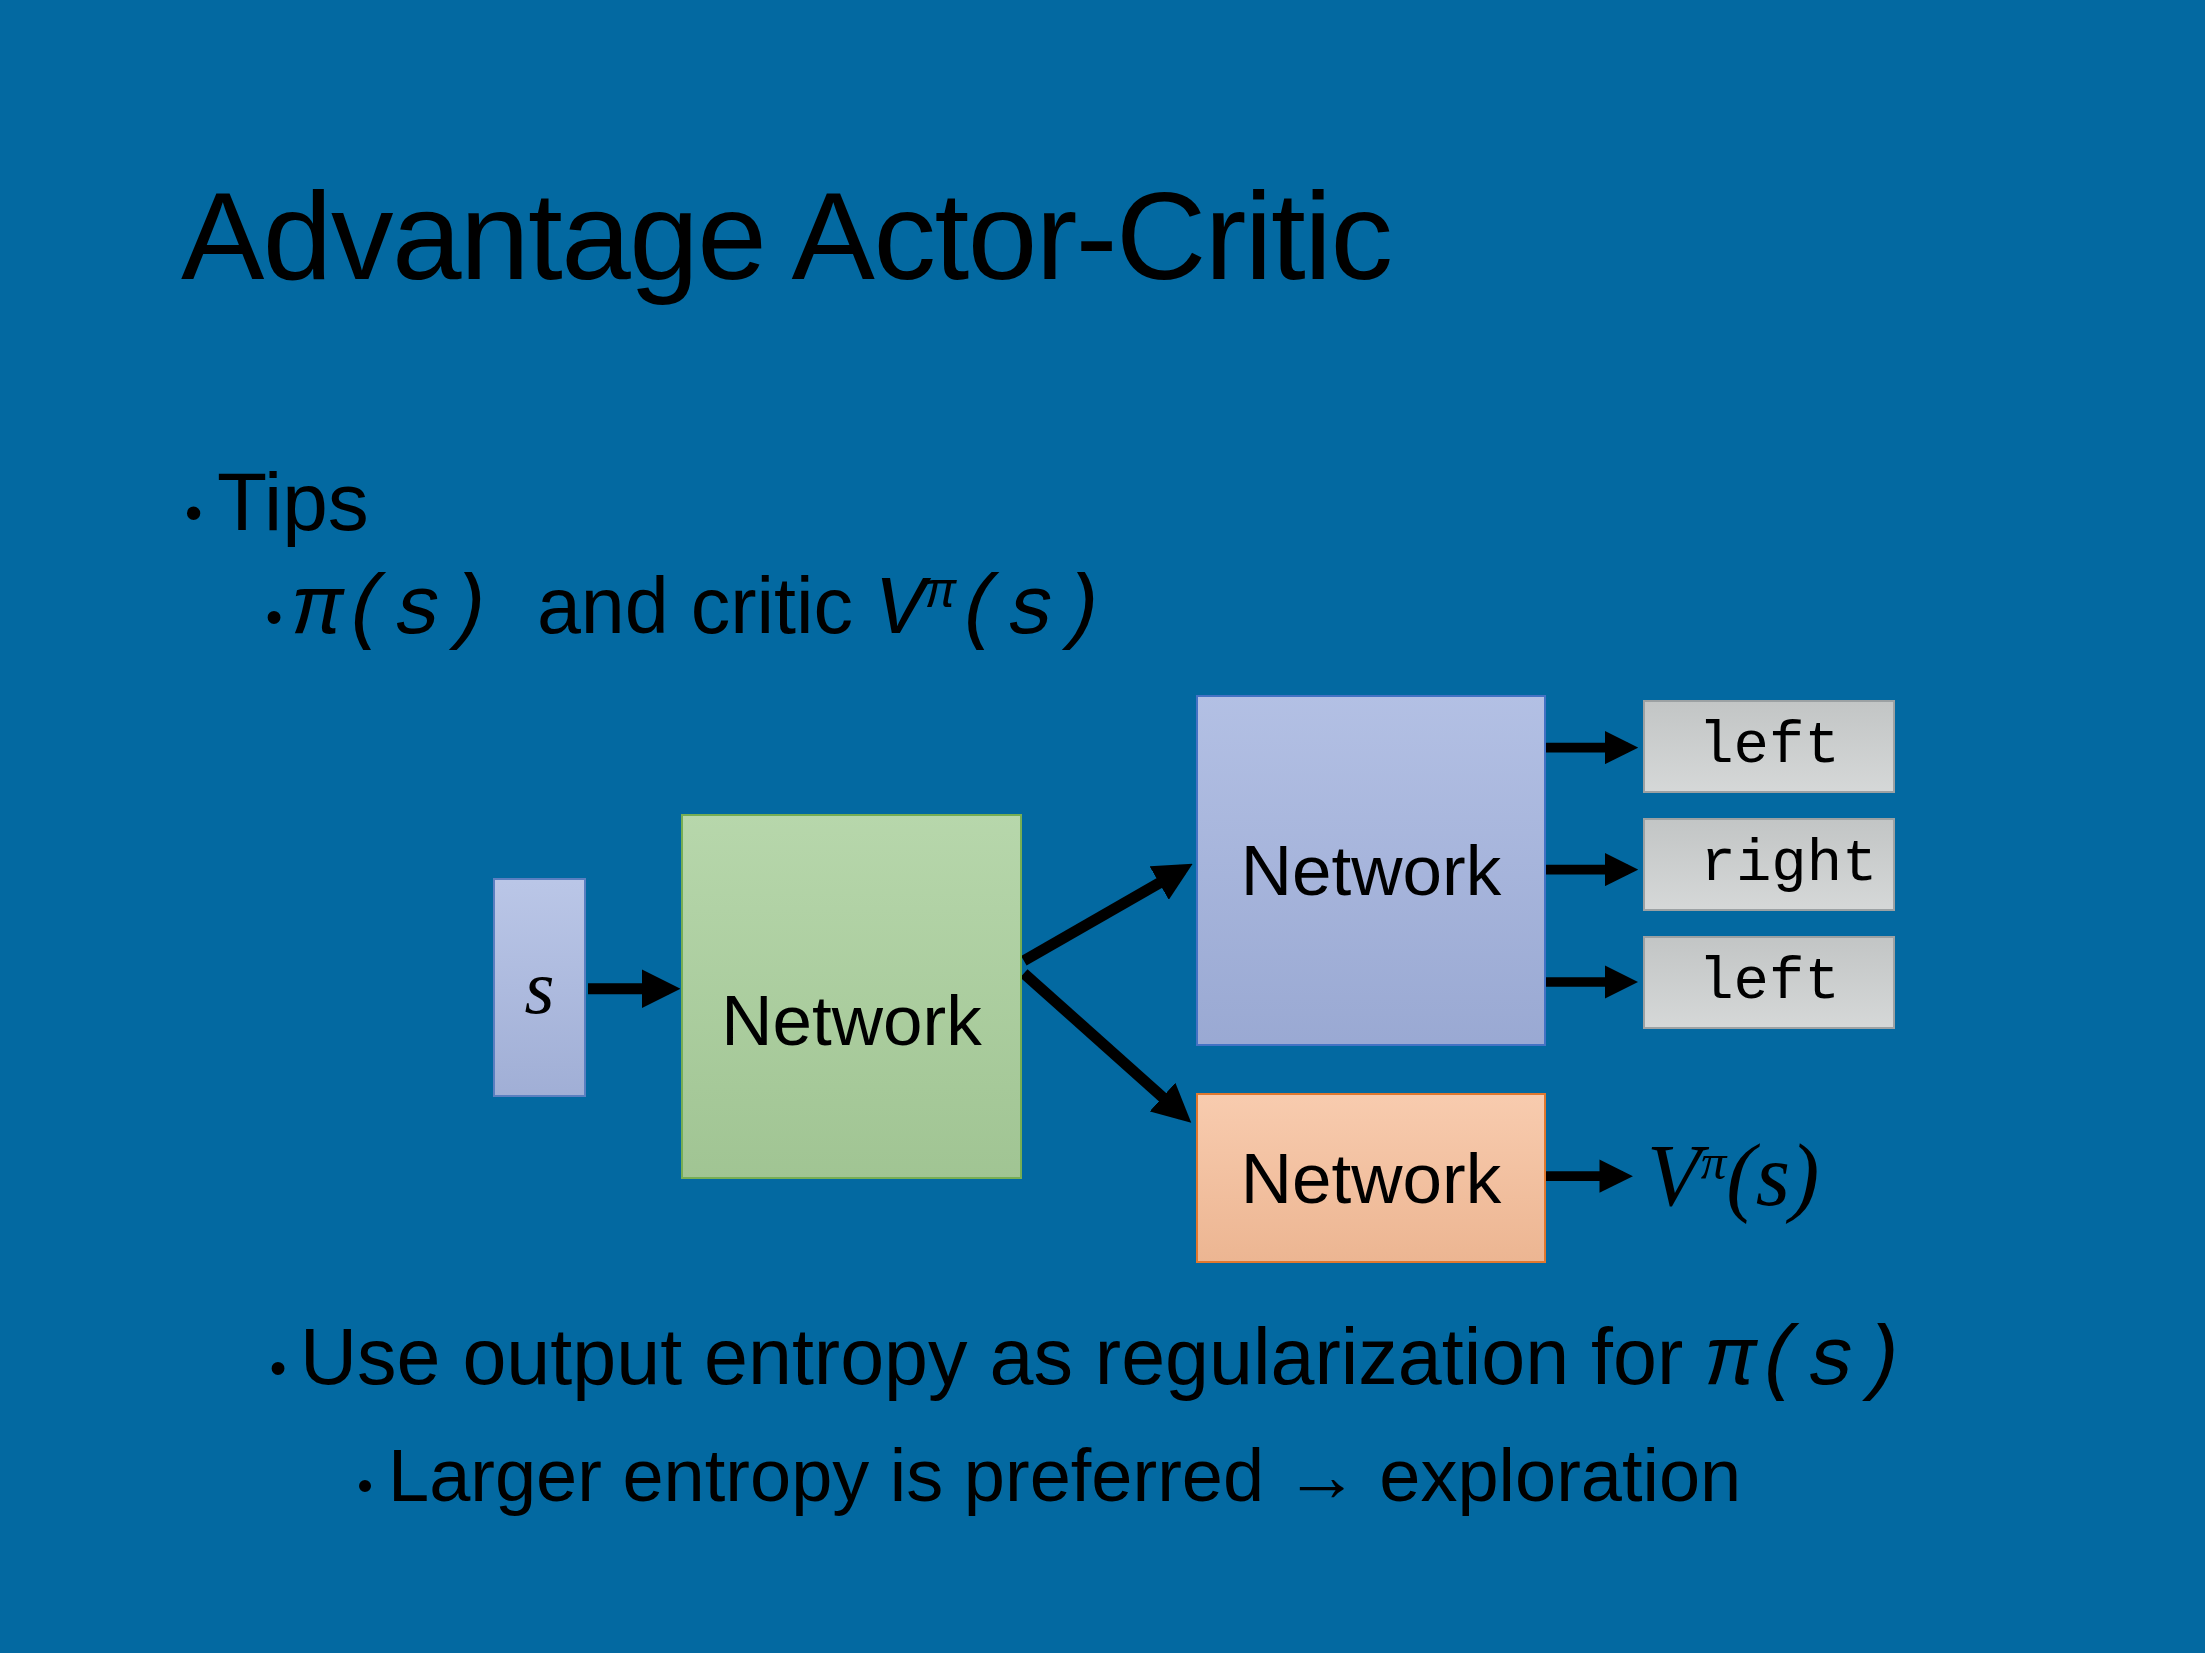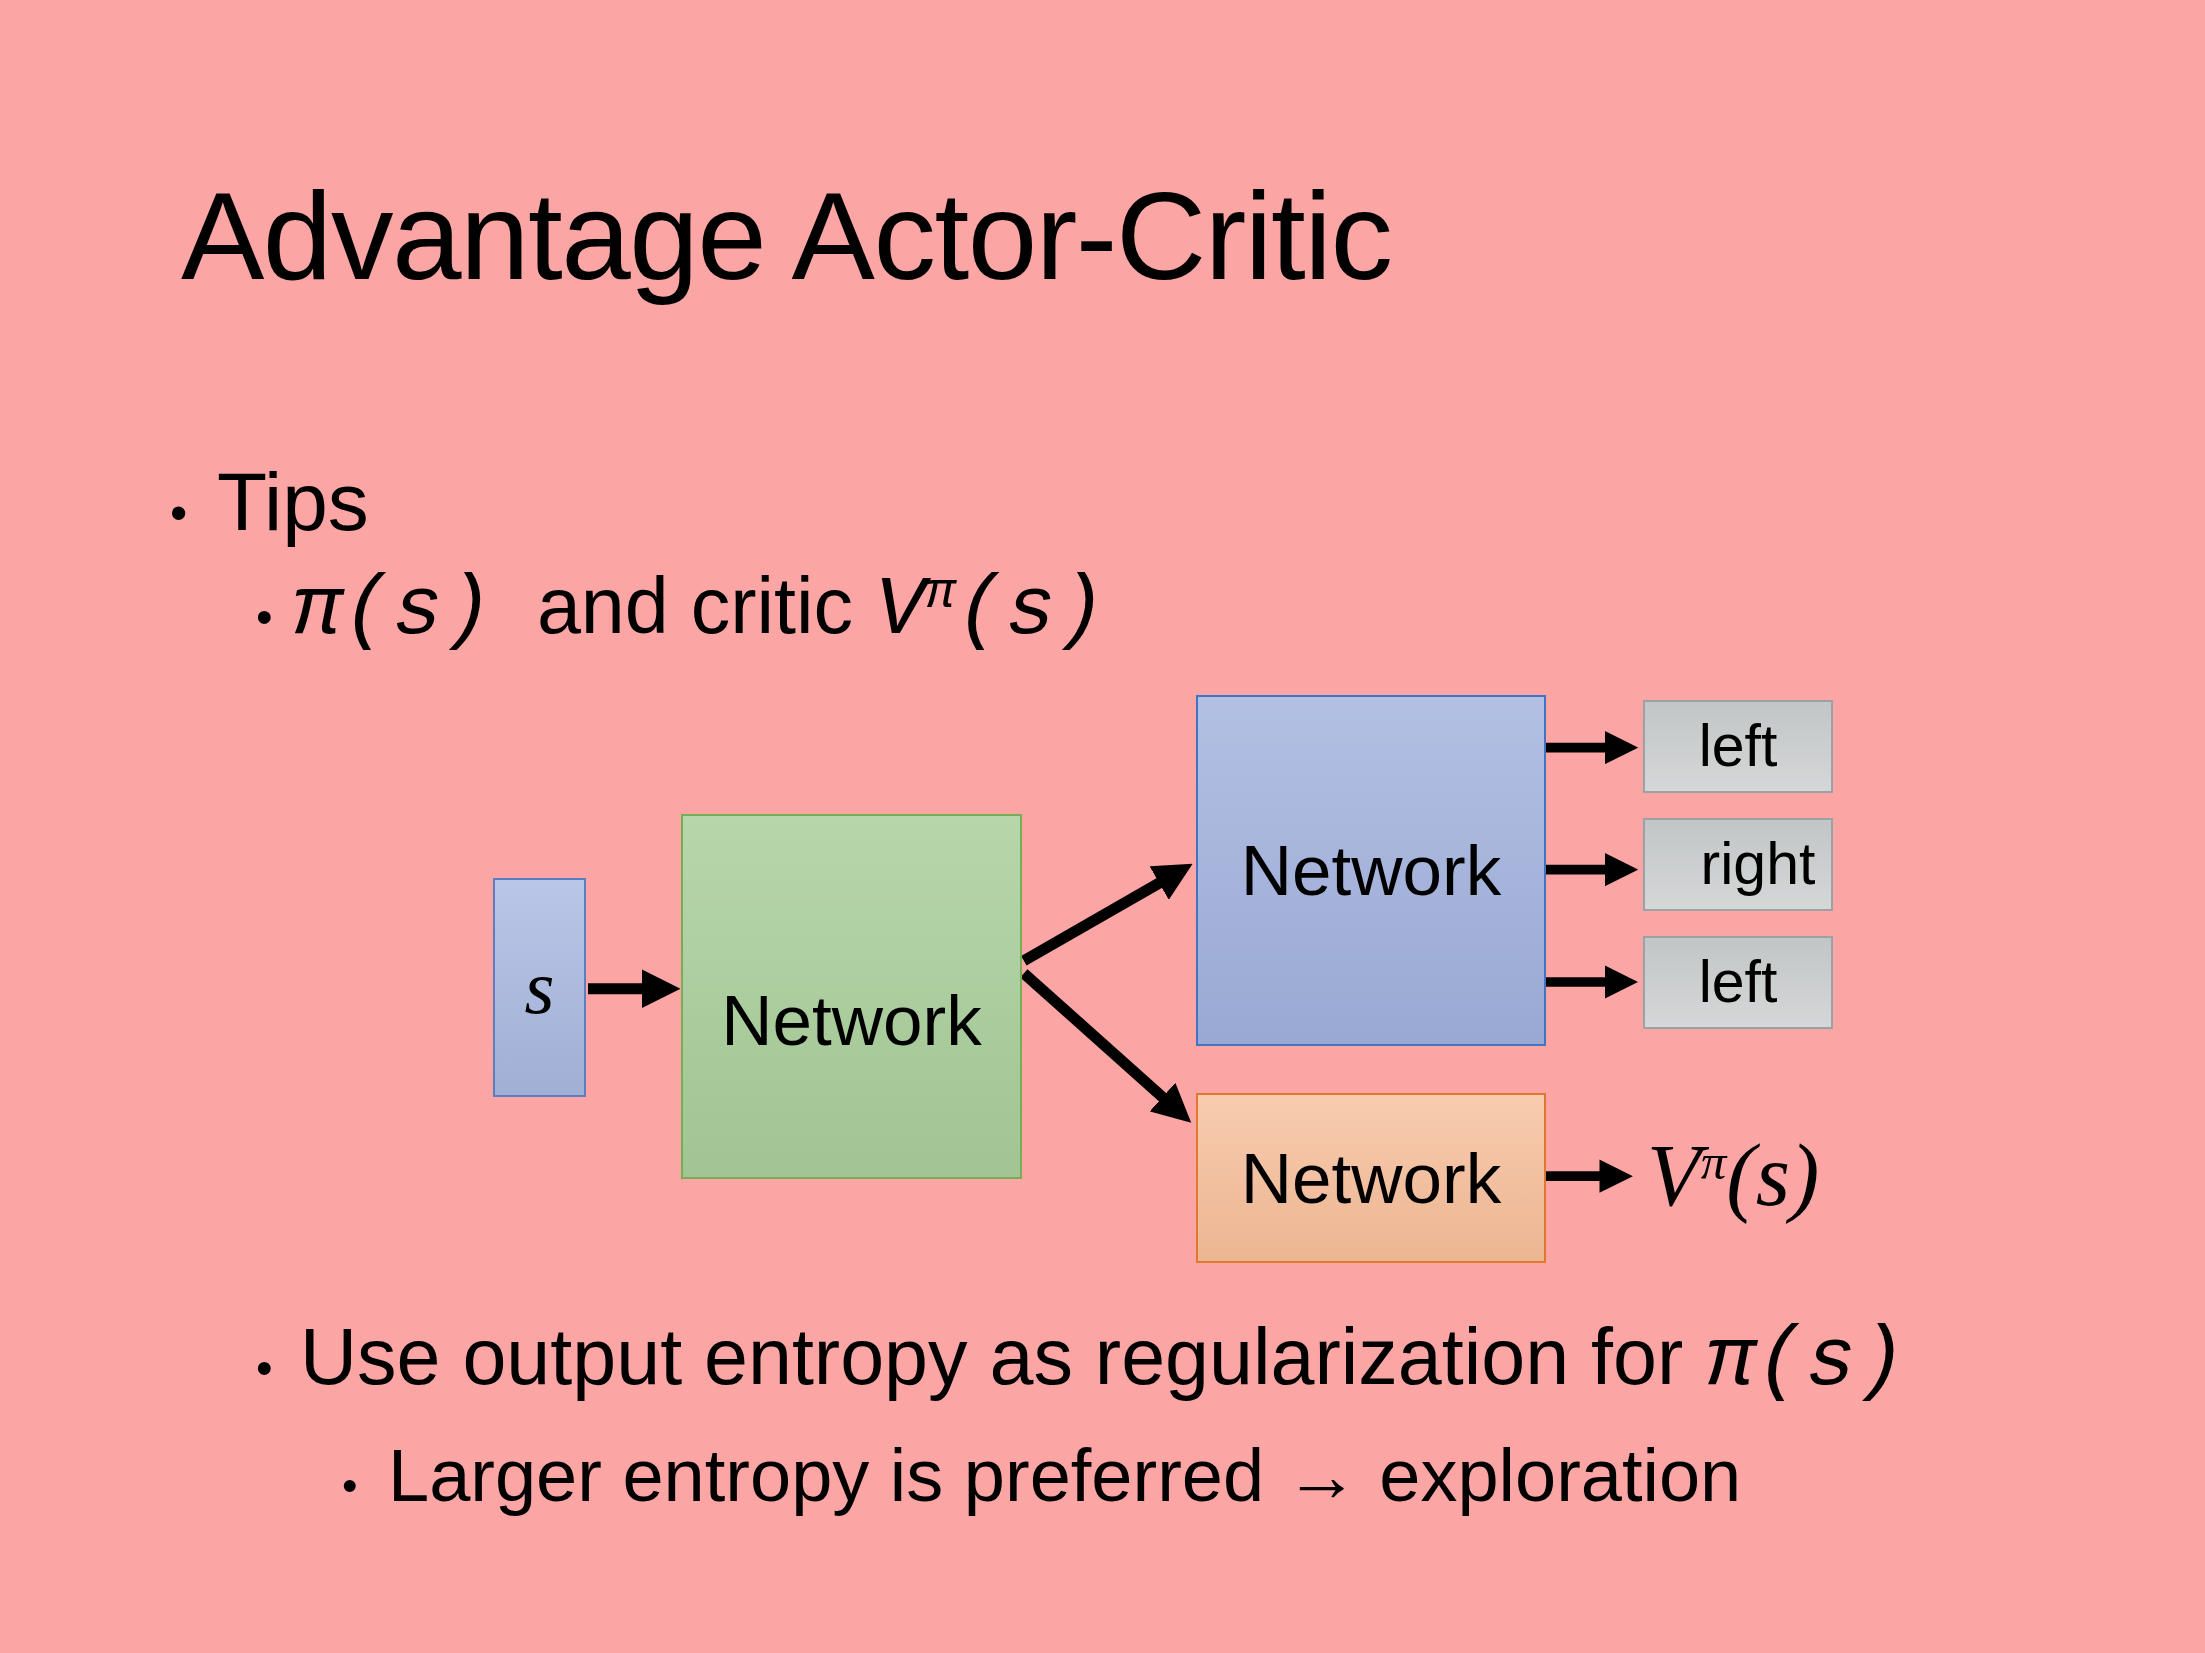--- a/index.html
+++ b/index.html
@@ -1,18 +1,18 @@
 <!DOCTYPE html>
 <html style="--input-fill: #a9b8e1; --input-border: #5b7fc0; --shared-fill: #a9cf9b; --shared-border: #76ae54; --actor-fill: #a2b2de; --actor-border: #4472c4; --critic-fill: #f6bd98; --critic-border: #e0782f; --action-fill: #cdd0d0; --action-border: #9ca1a3; --arrow: #000000;font-size:11.8px"><head>
 <meta charset="utf-8">
 <style>
   html,body{margin:0;padding:0;background:#fff;}
   .slide{
-    position:relative;width:2205px;height:1654px;background:#fca5a5;
-    font-family:"Liberation Sans",sans-serif;color:#000;overflow:hidden;
+    position:relative;width:2205px;height:1654px;background:#0369a1;
+    font-family:"Liberation Sans",sans-serif;color:#000;overflow:hidden;text-align:center;
   }
   .title{
     position:absolute;left:181px;top:173px;font-size:125px;line-height:1;
     letter-spacing:-1.5px;white-space:pre;
   }
   .line{position:absolute;display:flex;align-items:baseline;line-height:1.12;white-space:pre;}
   .bullet{font-size:0.60em;flex:0 0 auto;}
   .tips-line{left:170px;top:456px;font-size:82px;}
   .tips-line .bullet{width:47px;}
   .params-line{left:256px;top:562px;font-size:79px;}
@@ -48,24 +48,24 @@
     left:1196px;top:695px;width:350px;height:351px;
     background:linear-gradient(180deg,rgba(255,255,255,.18),rgba(0,0,0,.05)),var(--actor-fill);
     border:2.9px solid var(--actor-border);
   }
   .critic-box{
     left:1196px;top:1093px;width:350px;height:170px;
     background:linear-gradient(180deg,rgba(255,255,255,.22),rgba(0,0,0,.04)),var(--critic-fill);
     border:2.9px solid var(--critic-border);
   }
   .action-box{
-    left:1643px;width:190px;height:93px;
+    left:1643px;width:252px;height:93px;
     background:linear-gradient(180deg,rgba(0,0,0,.05),rgba(255,255,255,.16)),var(--action-fill);
     border:2.2px solid var(--action-border);
-    font-family:Liberation Sans, sans-serif;font-size:59px;line-height:1;
+    font-family:Liberation Mono, monospace;font-size:59px;line-height:1;
   }
   .action-left{top:700px;}
   .action-right{top:818px;padding-left:40px;}
   .action-fire{top:936px;}
   .critic-output{
     position:absolute;left:1647px;top:1132px;line-height:1;
     font-family:"Liberation Serif","DejaVu Serif",serif;font-style:italic;font-size:88px;white-space:pre;
   }
   .critic-output sup{font-size:0.58em;vertical-align:0.50em;}
   .arrows{position:absolute;left:0;top:0;}

